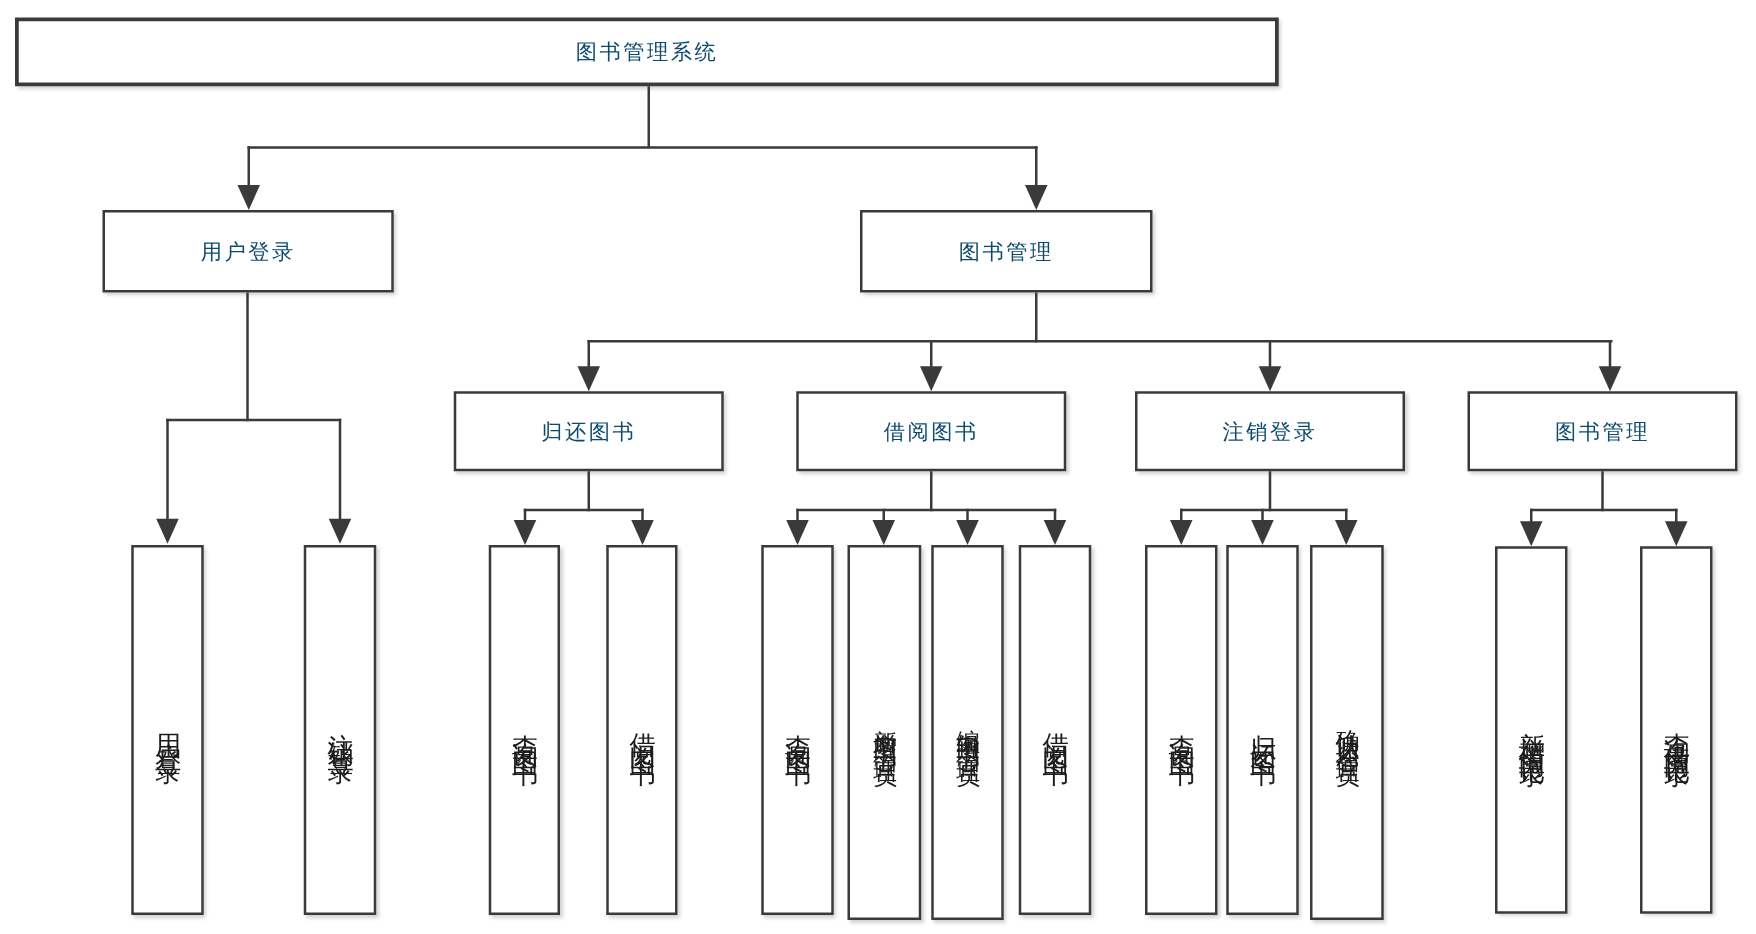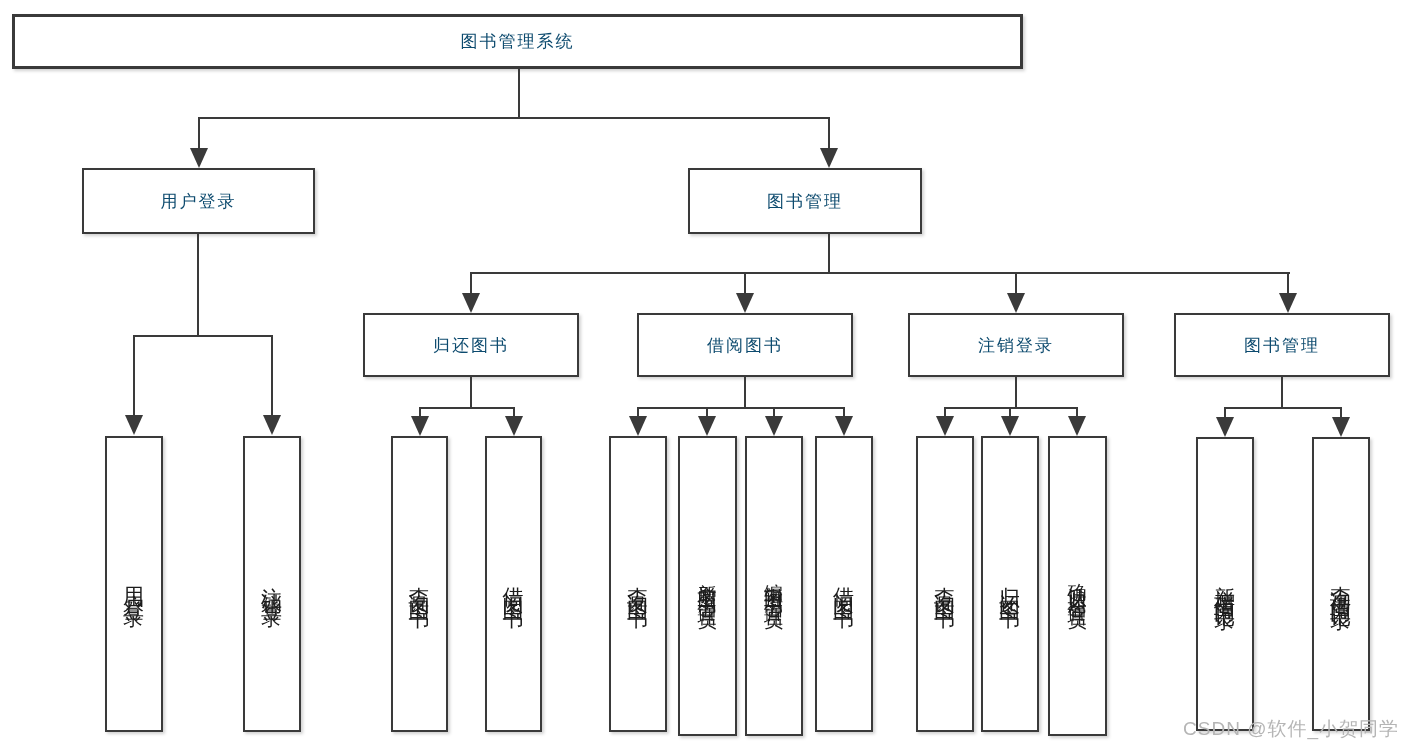--- a/index.html
+++ b/index.html
@@ -195,15 +195,14 @@
     <span class="vlbl" style="font-size:19px; letter-spacing:4px">确认归还（管理员）</span>
   </div>
 
   <div class="box" style="left:1196px; top:437px; width:58px; height:294px">
     <span class="vlbl" style="letter-spacing:5px">新增借阅记录</span>
   </div>
   <div class="box" style="left:1312px; top:437px; width:58px; height:294px">
     <span class="vlbl" style="letter-spacing:5px">查询借阅记录</span>
   </div>
 
-  <div class="watermark">CSDN @软件_小贺同学</div>
 
 </div>
 
 </body></html>

